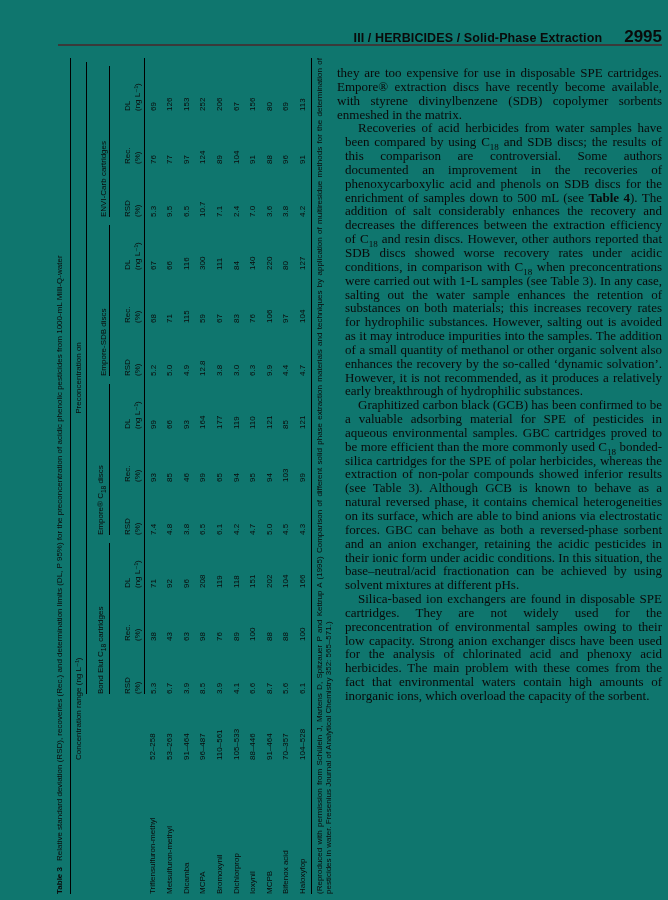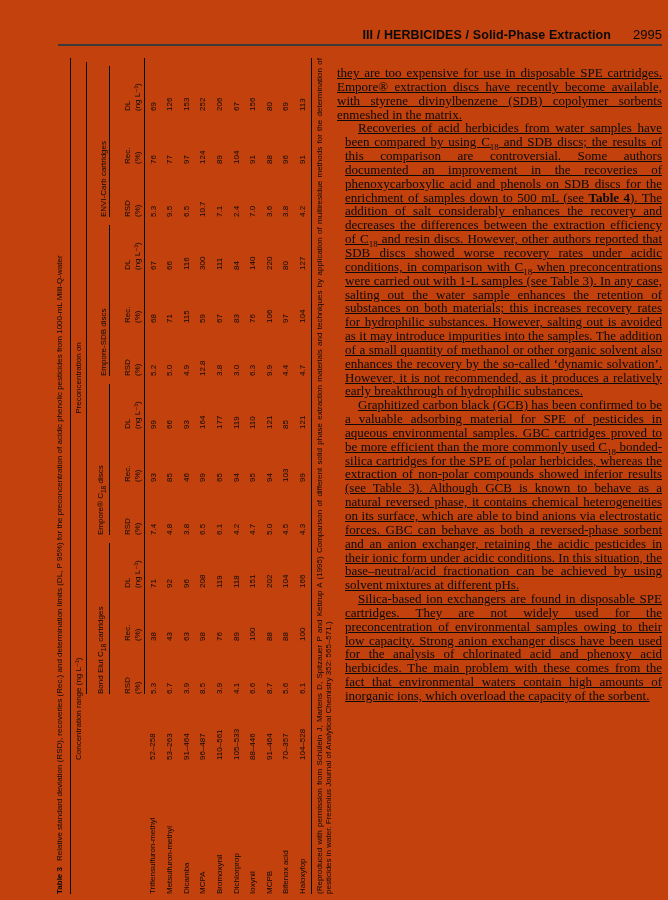--- a/index.html
+++ b/index.html
@@ -1,22 +1,22 @@
 <!DOCTYPE html>
 <html><head>
 <meta charset="utf-8">
 <style>
   html,body{margin:0;padding:0;background:#ffffff;}
-  .page{position:relative;width:668px;height:900px;background:#c2410c;color:#0a0a0a;overflow:hidden;
+  .page{position:relative;width:668px;height:900px;background:#0f766e;color:#0a0a0a;overflow:hidden;
         font-family:"Liberation Sans","DejaVu Sans",sans-serif;}
   
   .running-head{position:absolute;left:58px;top:27px;width:604px;display:flex;justify-content:flex-end;
         align-items:baseline;gap:22px;font-size:12.5px;}
   .rh-title{font-weight:bold;letter-spacing:.1px;}
-  .rh-page{font-weight:normal;font-size:13px;}
+  .rh-page{font-weight:bold;font-size:17px;}
   .head-rule{position:absolute;left:58px;top:44px;width:604px;height:2px;background:#3a3a3a;}
 
   
   .table-rotated{position:absolute;left:54px;top:56px;width:292px;height:840px;}
   .table-normal{position:absolute;left:0;top:0;width:838px;height:290px;
         transform-origin:0 0;transform:rotate(-90deg) translate(-838px,0);}
   .caption{margin:0 0 5px 0;font-size:8px;line-height:11px;}
   .caption b{margin-right:6px;}
   table.t3{border-collapse:collapse;table-layout:fixed;width:836px;border-top:1.5px solid #000;}
   table.t3 th,table.t3 td{font-size:8px;line-height:9.5px;font-weight:normal;text-align:left;
@@ -28,21 +28,21 @@
   .spanline{border-bottom:1px solid #000;margin-right:4px;padding-bottom:2px;text-align:center;}
   tr.groupRow th{height:20px;vertical-align:bottom;}
   .groupline{border-bottom:1px solid #000;margin-right:8px;padding-bottom:1px;}
   tr.subRow th{height:32px;vertical-align:bottom;border-bottom:1px solid #000;padding-bottom:2px;}
   tbody td{height:16.6px;}
   tbody tr:last-child td{border-bottom:1px solid #000;}
   .footnote{margin:3px 0 0 0;font-size:8px;line-height:9.5px;text-align:justify;width:836px;}
 
   
   .body-col{position:absolute;left:337px;top:66px;width:325px;text-align:justify;
-        font-family:"Liberation Serif","DejaVu Serif",serif;font-size:13px;line-height:13.85px;text-decoration:underline;}
+        font-family:"Liberation Serif","DejaVu Serif",serif;font-size:13px;line-height:13.85px;}
   .body-col p{margin:0;}
   .body-col p.indent{text-indent:13px;margin-left:8px;}
   .body-col sub{font-size:9px;line-height:0;}
 </style>
 </head>
 <body>
 
 <div class="page">
 
   <header class="running-head">

